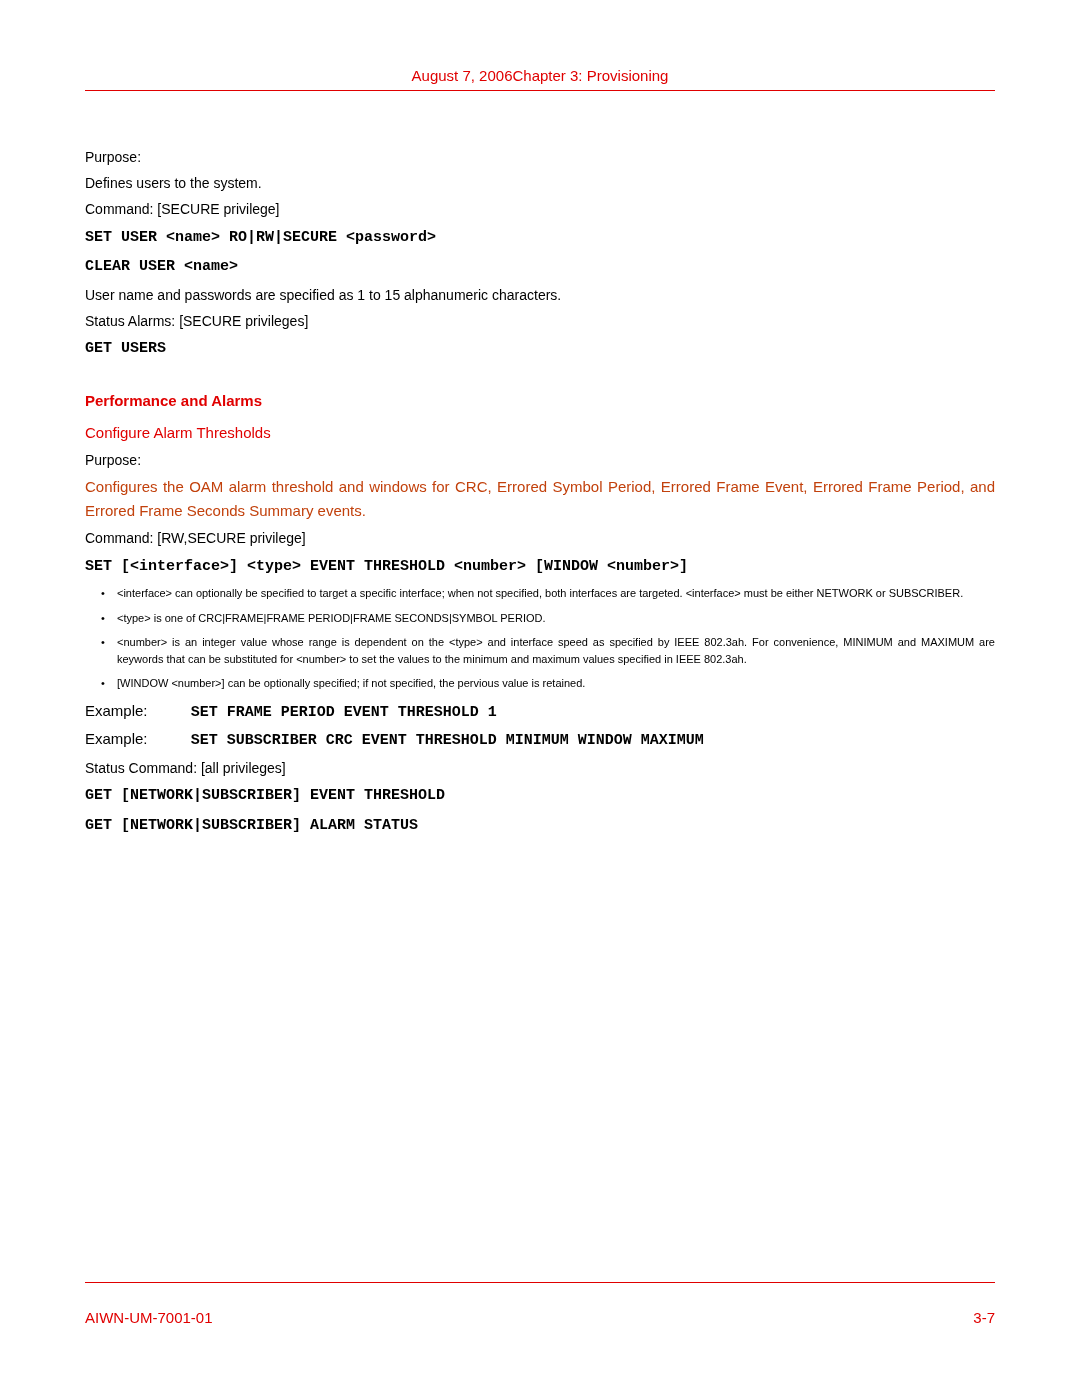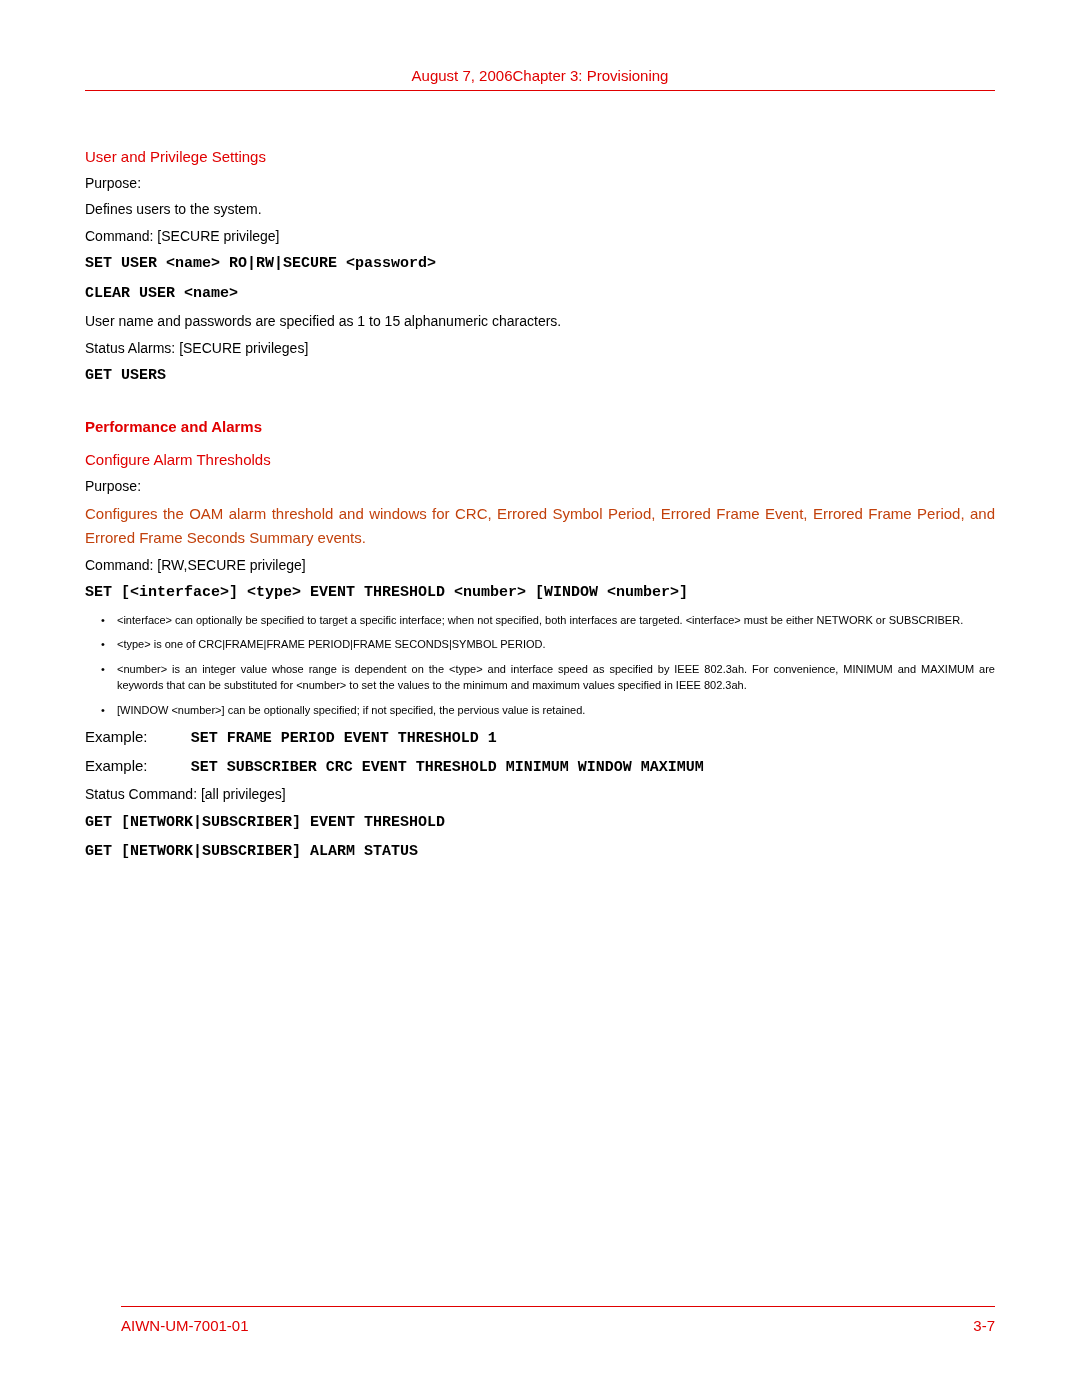--- a/index.html
+++ b/index.html
@@ -24,28 +24,27 @@
       border-bottom: 1px solid #e00000;
       padding-bottom: 2px;
       margin-bottom: 55px;
     }
     .header-left, .header-right {
       color: #e00000;
       font-size: 15px;
     }
     .footer {
       position: absolute;
-      bottom: 60px;
+      bottom: 68px;
       left: 85px;
       right: 85px;
       display: flex;
       justify-content: space-between;
       border-top: 1px solid #e00000;
-      padding-top: 8px;
-      margin-left: 36px;
+      padding-top: 24px;
     }
     .footer-left, .footer-right {
       color: #e00000;
       font-size: 15px;
     }
     .red-heading {
       color: #e00000;
       font-size: 15px;
       margin-bottom: 4px;
     }
@@ -111,21 +110,20 @@
   </style>
 </head>
 <body>
 
 <div class="header">
   <div class="header-left">August 7, 2006</div>
   <div class="header-right">Chapter 3: Provisioning</div>
 </div>
 
 <div>
-  <div class="red-heading">User and Privilege Settings</div>
   <div class="body-text">Purpose:</div>
   <div class="body-text">Defines users to the system.</div>
   <div class="body-text">Command: [SECURE privilege]</div>
   <div class="mono">SET USER &lt;name&gt; RO|RW|SECURE &lt;password&gt;</div>
   <div class="mono">CLEAR USER &lt;name&gt;</div>
   <div class="body-text">User name and passwords are specified as 1 to 15 alphanumeric characters.</div>
   <div class="body-text">Status Alarms: [SECURE privileges]</div>
   <div class="mono">GET USERS</div>
 </div>
 

